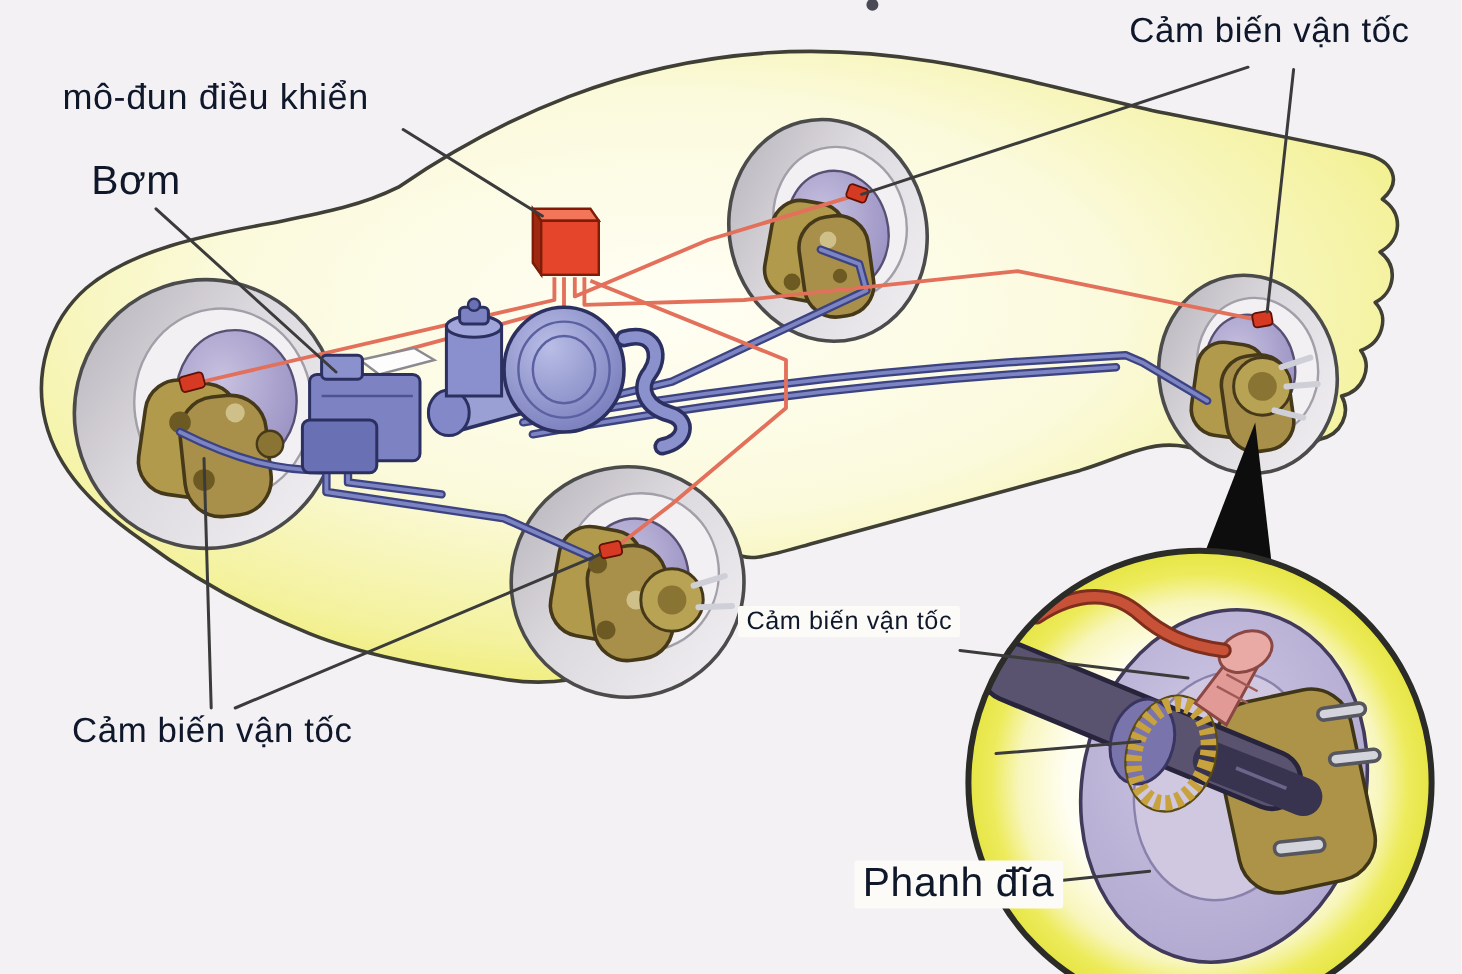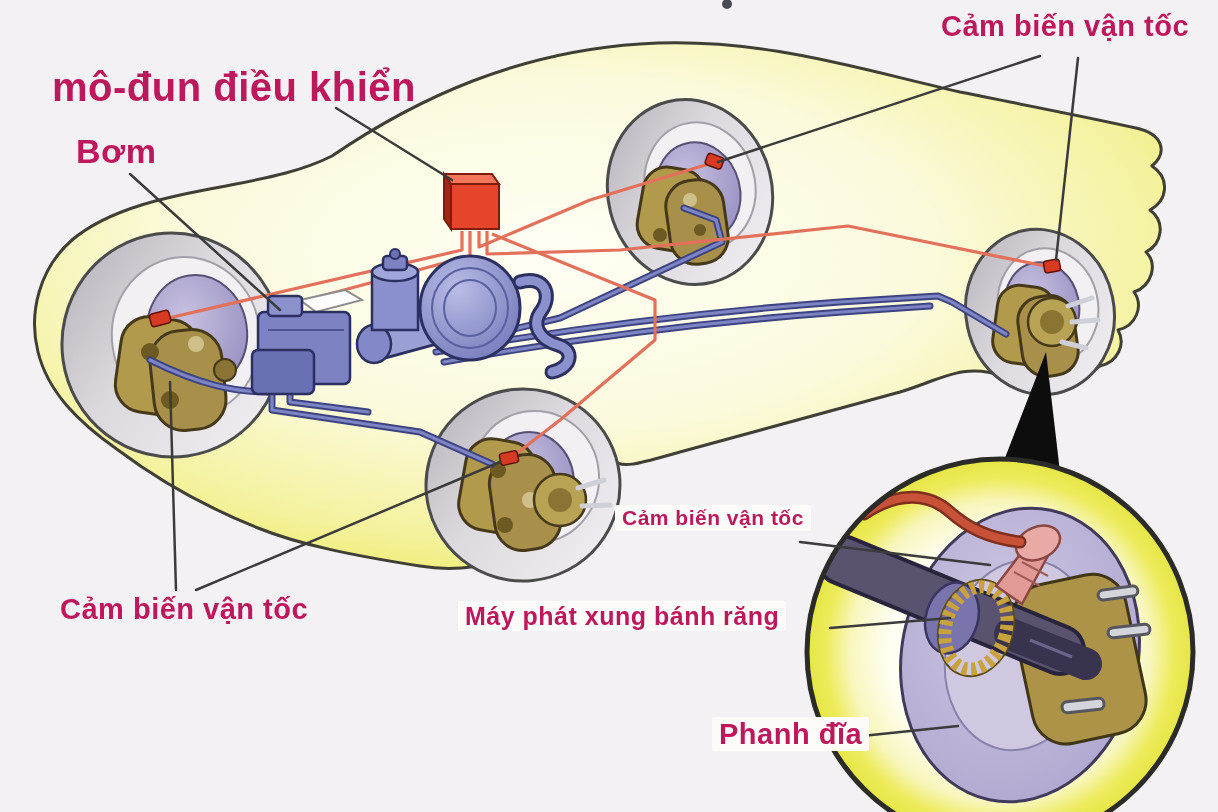--- a/index.html
+++ b/index.html
@@ -3,31 +3,31 @@
 <meta charset="utf-8">
 <style>
   html,body{margin:0;padding:0;}
   .stage{
     position:relative;width:1218px;height:812px;overflow:hidden;
     background:#f3f1f4;
     font-family:"Liberation Sans","DejaVu Sans",sans-serif;
   }
   .stage svg{position:absolute;left:0;top:0;}
   .lbl{
-    position:absolute;color:#be185d;font-weight:bold;line-height:1.05;
+    position:absolute;color:#0f172a;font-weight:normal;line-height:1.05;
     white-space:nowrap;letter-spacing:0.5px;
   }
   .lbl.boxed{background:#fcfbf8;padding:2px 7px;border-radius:2px;}
-  .lbl-module{left:52px;top:66px;font-size:40px;}
+  .lbl-module{left:52px;top:66px;font-size:30px;}
   .lbl-pump{left:76px;top:134px;font-size:34px;}
   .lbl-sensor-tr{left:941px;top:11px;font-size:29px;}
   .lbl-sensor-bl{left:60px;top:594px;font-size:29px;}
   .lbl-sensor-inset{left:615px;top:505px;font-size:21px;}
   .lbl-pulse{left:458px;top:601px;font-size:25px;}
-  .lbl-disc{left:712px;top:717px;font-size:29px;}
+  .lbl-disc{left:712px;top:717px;font-size:34px;}
 </style>
 </head>
 <body>
 
 <div class="stage">
 
 <svg width="1218" height="812" viewBox="0 0 1218 812">
   <defs>
     <radialGradient id="bodyGrad" cx="0.46" cy="0.40" r="0.78">
       <stop offset="0" stop-color="#fffef4"></stop>
@@ -274,16 +274,15 @@
     <path d="M 830,628 L 950,618"></path>
     <path d="M 862,736 L 958,726"></path>
   </g>
 </svg>
 
 <div class="lbl lbl-module">mô-đun điều khiển</div>
 <div class="lbl lbl-pump">Bơm</div>
 <div class="lbl lbl-sensor-tr">Cảm biến vận tốc</div>
 <div class="lbl lbl-sensor-bl">Cảm biến vận tốc</div>
 <div class="lbl boxed lbl-sensor-inset">Cảm biến vận tốc</div>
-<div class="lbl boxed lbl-pulse">Máy phát xung bánh răng</div>
 <div class="lbl boxed lbl-disc">Phanh đĩa</div>
 
 </div>
 
 </body></html>

